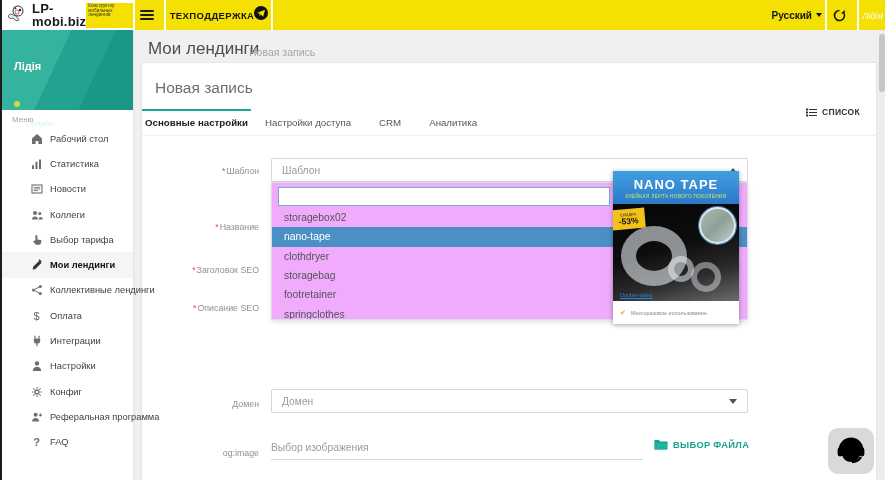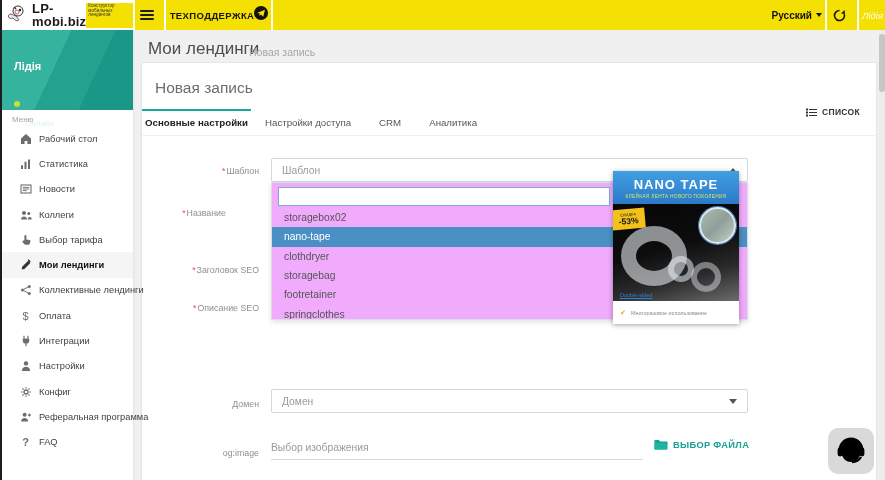--- a/index.html
+++ b/index.html
@@ -26,21 +26,21 @@
   
   .sidebar { position:absolute; left:0; top:30px; width:133px; height:450px; background:#fff; z-index:20; box-shadow:1px 0 2px rgba(0,0,0,.06); }
   .profile { position:absolute; left:0; top:0; width:133px; height:80px;
     background:linear-gradient(115deg,#36b39e 0%,#36b39e 42%,#23a38f 42%,#23a38f 68%,#1b9787 68%,#1b9787 100%); }
   .profile-name { position:absolute; left:14px; top:30px; font-size:11px; font-weight:bold; color:#fff; }
   .profile-status { position:absolute; left:14px; top:49px; display:flex; align-items:center; gap:5px; }
   .status-dot { width:6px; height:6px; border-radius:50%; background:#cddc39; }
   .status-text { font-size:8px; color:#d9f4ee;margin-top:40px; }
   .menu-label { position:absolute; left:12px; top:85px; font-size:8px; color:#a3a3a3; }
   .menu { position:absolute; left:0; top:96px; width:133px; }
-  .mi { height:25.3px; display:flex; align-items:center; padding-left:19px; cursor:pointer; }
+  .mi { height:25.3px; display:flex; align-items:center; padding-left:30px; cursor:pointer; }
   .mi .ic { width:13px; height:13px; margin-right:7px; flex:none; display:flex; align-items:center; justify-content:center; color:#6d6d6d; font-size:11px; }
   .mi .ic svg { display:block; }
   .mi .lbl { font-size:9.3px; color:#3f3f3f; white-space:nowrap; }
   .mi.active { background:#f5f5f5; }
   .mi.active .lbl { color:#101010; font-weight:bold; }
 
   
   .page-title { position:absolute; left:148px; top:39px; font-size:17px; color:#4e4e4e; }
   .breadcrumb { position:absolute; left:249px; top:46px; font-size:10.5px; color:#a6a6a6; }
 
@@ -285,21 +285,21 @@
 
   <div class="tabs">
     <div class="tab-accent"></div>
     <div class="tab active">Основные настройки</div>
     <div class="tab">Настройки доступа</div>
     <div class="tab">CRM</div>
     <div class="tab">Аналитика</div>
   </div>
 
   <div class="flabel" style="left:7px; top:103px;"><span class="req">*</span><span>Шаблон</span></div>
-  <div class="flabel" style="left:7px; top:145px;text-align:center;"><span class="req">*</span><span>Название</span></div>
+  <div class="flabel" style="left:7px; top:159px;"><span class="req">*</span><span>Название</span></div>
   <div class="flabel" style="left:7px; top:202px;"><span class="req">*</span><span>Заголовок SEO</span></div>
   <div class="flabel" style="left:7px; top:240px;"><span class="req">*</span><span>Описание SEO</span></div>
   <div class="flabel" style="left:7px; top:336px;">Домен</div>
   <div class="flabel" style="left:7px; top:385px;">og:image</div>
 
   <div class="sel" style="top:95px;">
     <span class="ph">Шаблон</span>
     <span class="caret-up"></span>
   </div>
 

